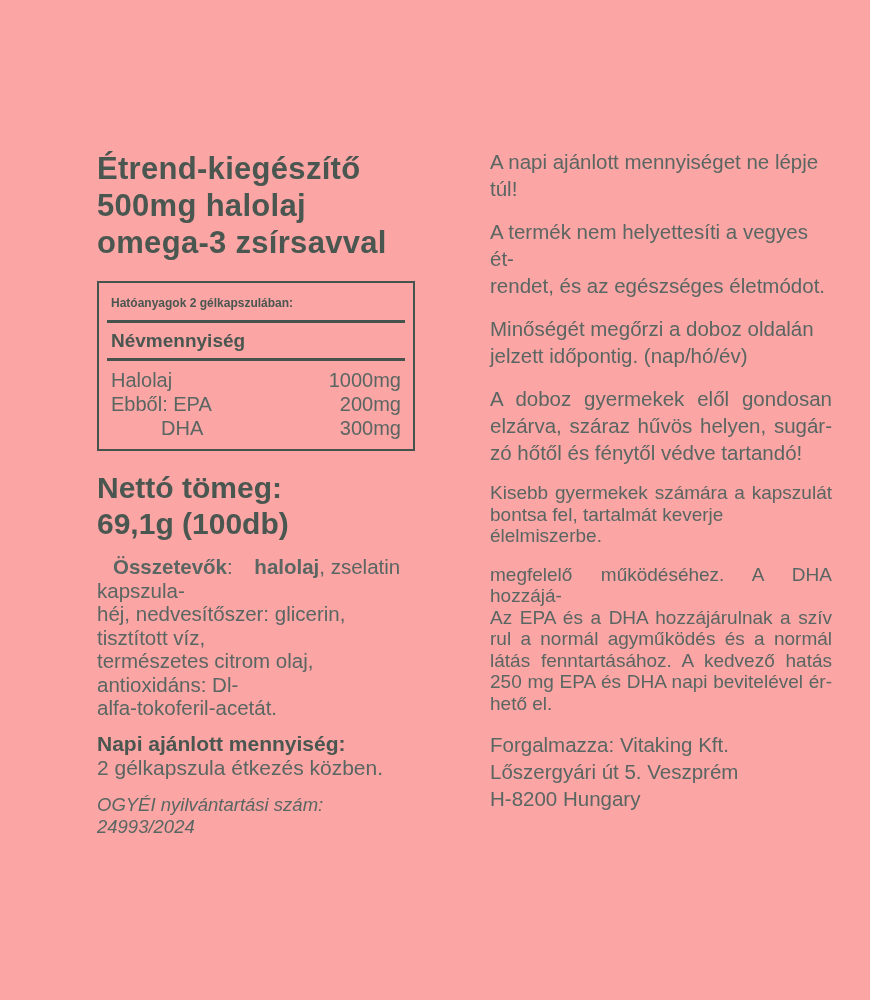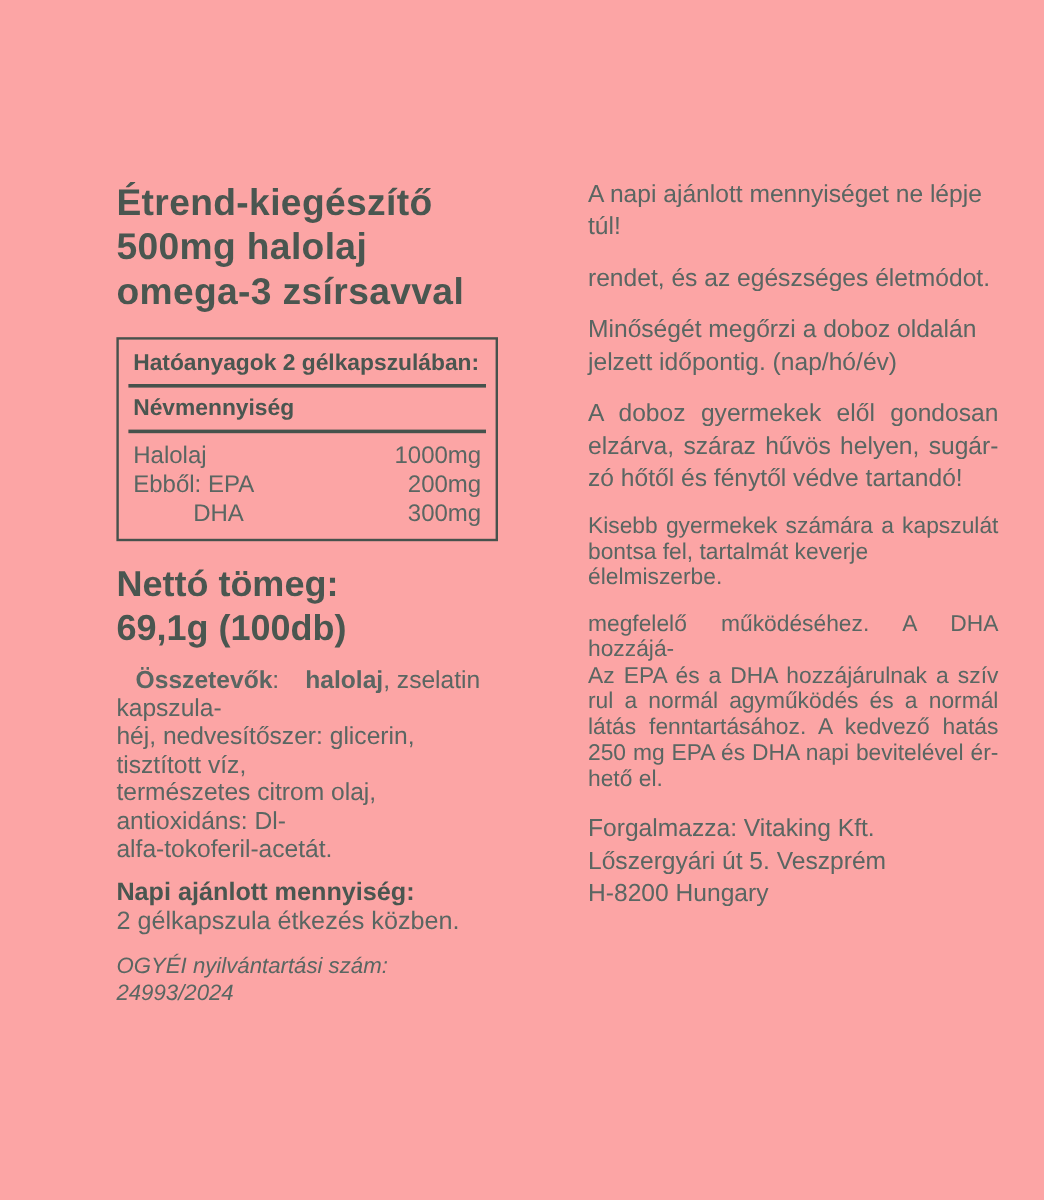--- a/index.html
+++ b/index.html
@@ -9,21 +9,21 @@
     color:var(--c-body,#5a6662);
     -webkit-font-smoothing:antialiased;
   }
   .sheet{position:relative;width:870px;height:1000px;background:#fca5a5;overflow:hidden;}
   .col-left{position:absolute;left:97px;top:150px;width:318px;}
   .col-right{position:absolute;left:452px;top:148px;width:342px;margin-left:38px;}
 
   .title{margin:0 0 20px;font-size:31px;line-height:37px;font-weight:700;color:var(--c-dark,#4a5650);letter-spacing:.3px;}
 
   .info-table{border:2px solid var(--c-border,#46524c);padding:8px 12px 9px;color:var(--c-dark,#4a5650);}
-  .tcaption{font-size:19px;line-height:24px;font-weight:700;}
+  .tcaption{font-size:12px;line-height:24px;font-weight:700;}
   .trule{height:3px;background:var(--c-border,#46524c);margin:5px -4px;}
   .thead{display:flex;justify-content:flex-start;font-size:19px;line-height:25px;font-weight:700;}
   .trows{padding-top:2px;}
   .trow{display:flex;justify-content:space-between;font-size:20px;line-height:24px;color:var(--c-body,#5a6662);}
   .tname.indent{padding-left:50px;}
 
   .net{margin:19px 0 13px;font-size:30px;line-height:36px;font-weight:700;color:var(--c-dark,#4a5650);}
 
   .ingredients{margin:0 0 12px;font-size:20.5px;line-height:23.5px;white-space:pre-line;}
   .ingredients .b{font-weight:700;margin-left:16px;}
@@ -91,20 +91,21 @@
     <div class="registration">OGYÉI nyilvántartási szám: 24993/2024</div>
 
   </div>
 
   <div class="col-right">
       <div class="para">
         <div>A napi ajánlott mennyiséget ne lépje</div>
         <div>túl!</div>
       </div>
       <div class="para">
+        <div>A termék nem helyettesíti a vegyes ét-</div>
         <div>rendet, és az egészséges életmódot.</div>
       </div>
       <div class="para">
         <div>Minőségét megőrzi a doboz oldalán</div>
         <div>jelzett időpontig. (nap/hó/év)</div>
       </div>
       <div class="para">
         <div class="jl">A doboz gyermekek elől gondosan</div>
         <div class="jl">elzárva, száraz hűvös helyen, sugár-</div>
         <div>zó hőtől és fénytől védve tartandó!</div>

